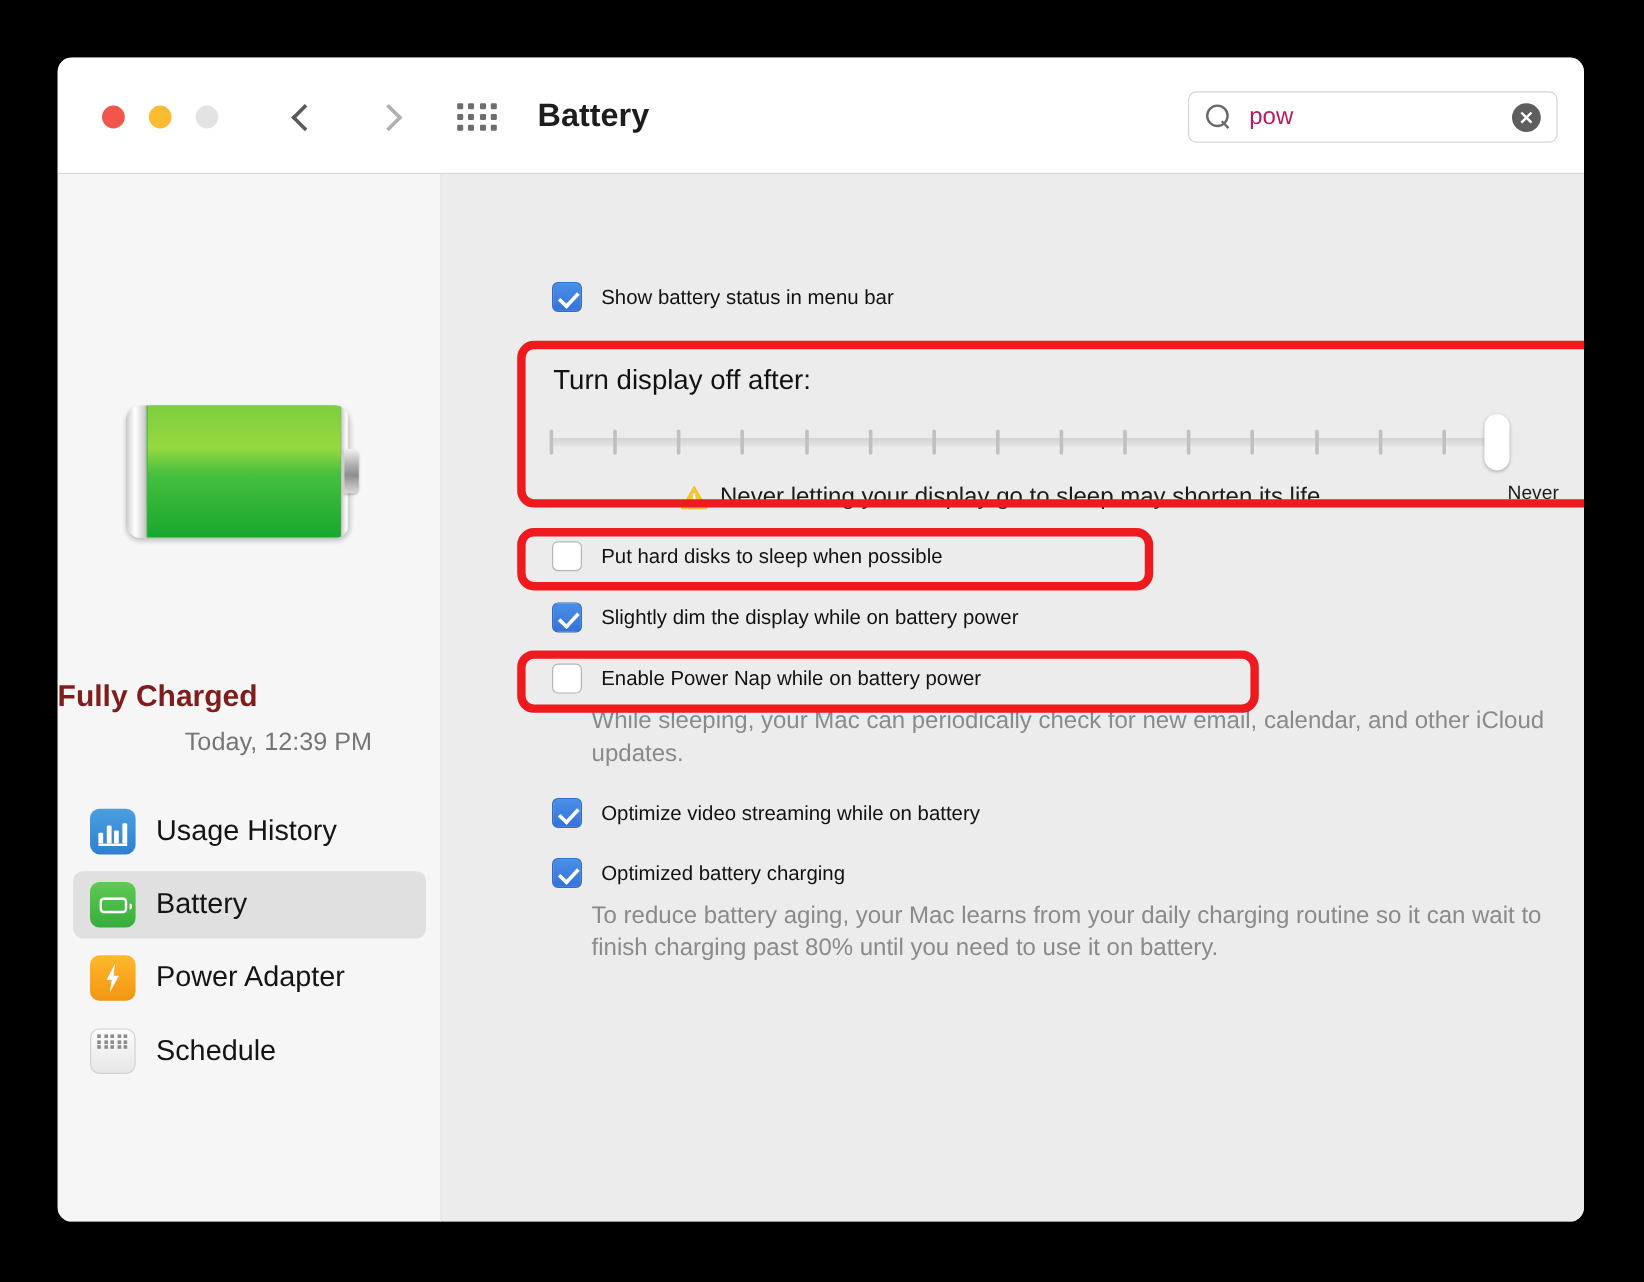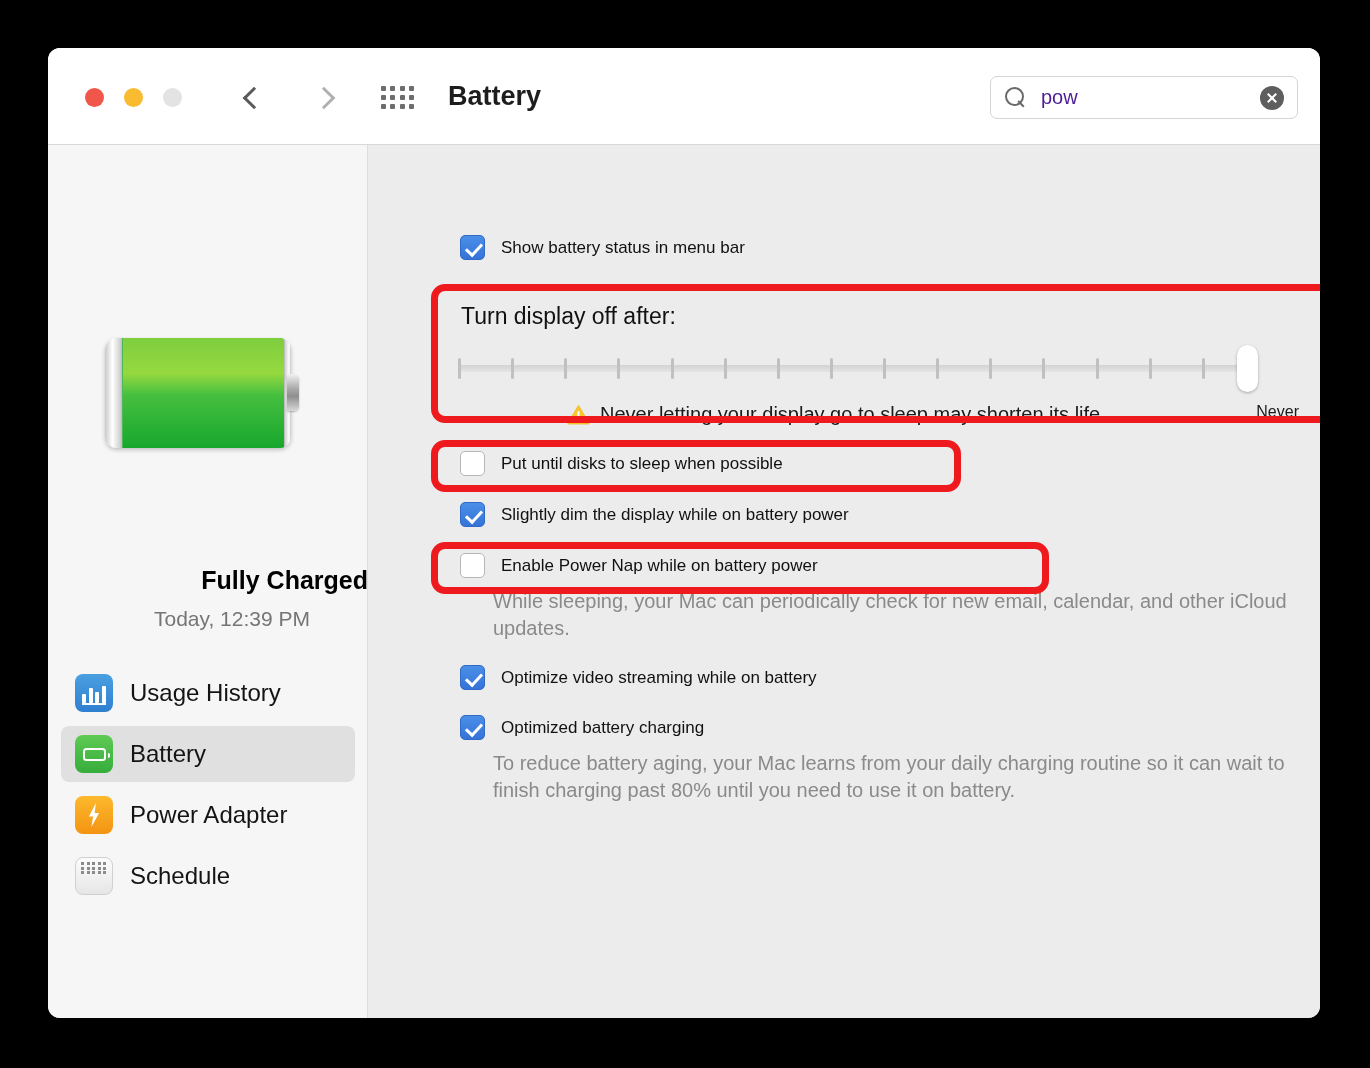--- a/index.html
+++ b/index.html
@@ -64,21 +64,21 @@
   }
   .search-icon { margin-left: 14px; width: 22px; height: 22px; position: relative; flex: 0 0 auto; }
   .search-icon::before {
     content: ""; position: absolute; left: 0; top: 0;
     width: 15px; height: 15px; border: 2.4px solid #6a6a6a; border-radius: 50%;
   }
   .search-icon::after {
     content: ""; position: absolute; left: 13px; top: 13px;
     width: 8px; height: 2.4px; background: #6a6a6a; transform: rotate(45deg); transform-origin: left center;
   }
-  .search-text { margin-left: 14px; font-size: 20px; color: #4c1d95; flex: 1; }
+  .search-text { margin-left: 14px; font-size: 20px; color: #be185d; flex: 1; }
   .clear-btn {
     margin-right: 13px; width: 24px; height: 24px; border-radius: 50%;
     background: #5e5e5e; position: relative; flex: 0 0 auto;
   }
   .clear-btn::before, .clear-btn::after {
     content: ""; position: absolute; left: 6px; top: 11px;
     width: 12px; height: 2px; background: #fff;
   }
   .clear-btn::before { transform: rotate(45deg); }
   .clear-btn::after  { transform: rotate(-45deg); }
@@ -109,21 +109,21 @@
   }
   .batt-nub {
     position: absolute; left: 182px; top: 36px; width: 12px; height: 37px;
     border-radius: 0 5px 5px 0;
     background: linear-gradient(to bottom, #f2f2f2, #a9a9a9 40%, #8e8e8e 60%, #d8d8d8);
     box-shadow: 0 1px 2px rgba(0,0,0,0.25);
   }
 
   .status-title {
     position: absolute; left: 0; top: 421px; width: 320px;
-    text-align: right; font-size: 25px; font-weight: bold; color: #000000;
+    text-align: left; font-size: 25px; font-weight: bold; color: #7f1d1d;
   }
   .status-sub {
     position: absolute; left: 0; top: 462px; width: 320px;
     text-align: center; font-size: 21px; color: #757575; padding-left: 48px;
   }
 
   .nav-list { position: absolute; left: 13px; top: 520px; width: 294px; }
   .nav-item {
     display: flex; align-items: center; height: 56px;
     padding-left: 14px; border-radius: 8px; margin-bottom: 5px;
@@ -369,21 +369,21 @@
           <rect x="10.5" y="7" width="2" height="7" rx="1" fill="#fff"></rect>
           <circle cx="11.5" cy="16.6" r="1.25" fill="#fff"></circle>
         </svg>
       </span>
       <span class="warn-text">Never letting your display go to sleep may shorten its life</span>
     </div>
     <div class="never-label">Never</div>
 
     <div class="row r2">
       <span class="cb off"></span>
-      <span class="cb-label">Put until disks to sleep when possible</span>
+      <span class="cb-label">Put hard disks to sleep when possible</span>
     </div>
 
     <div class="row r3">
       <span class="cb on"></span>
       <span class="cb-label">Slightly dim the display while on battery power</span>
     </div>
 
     <div class="row r4">
       <span class="cb off"></span>
       <span class="cb-label">Enable Power Nap while on battery power</span>

